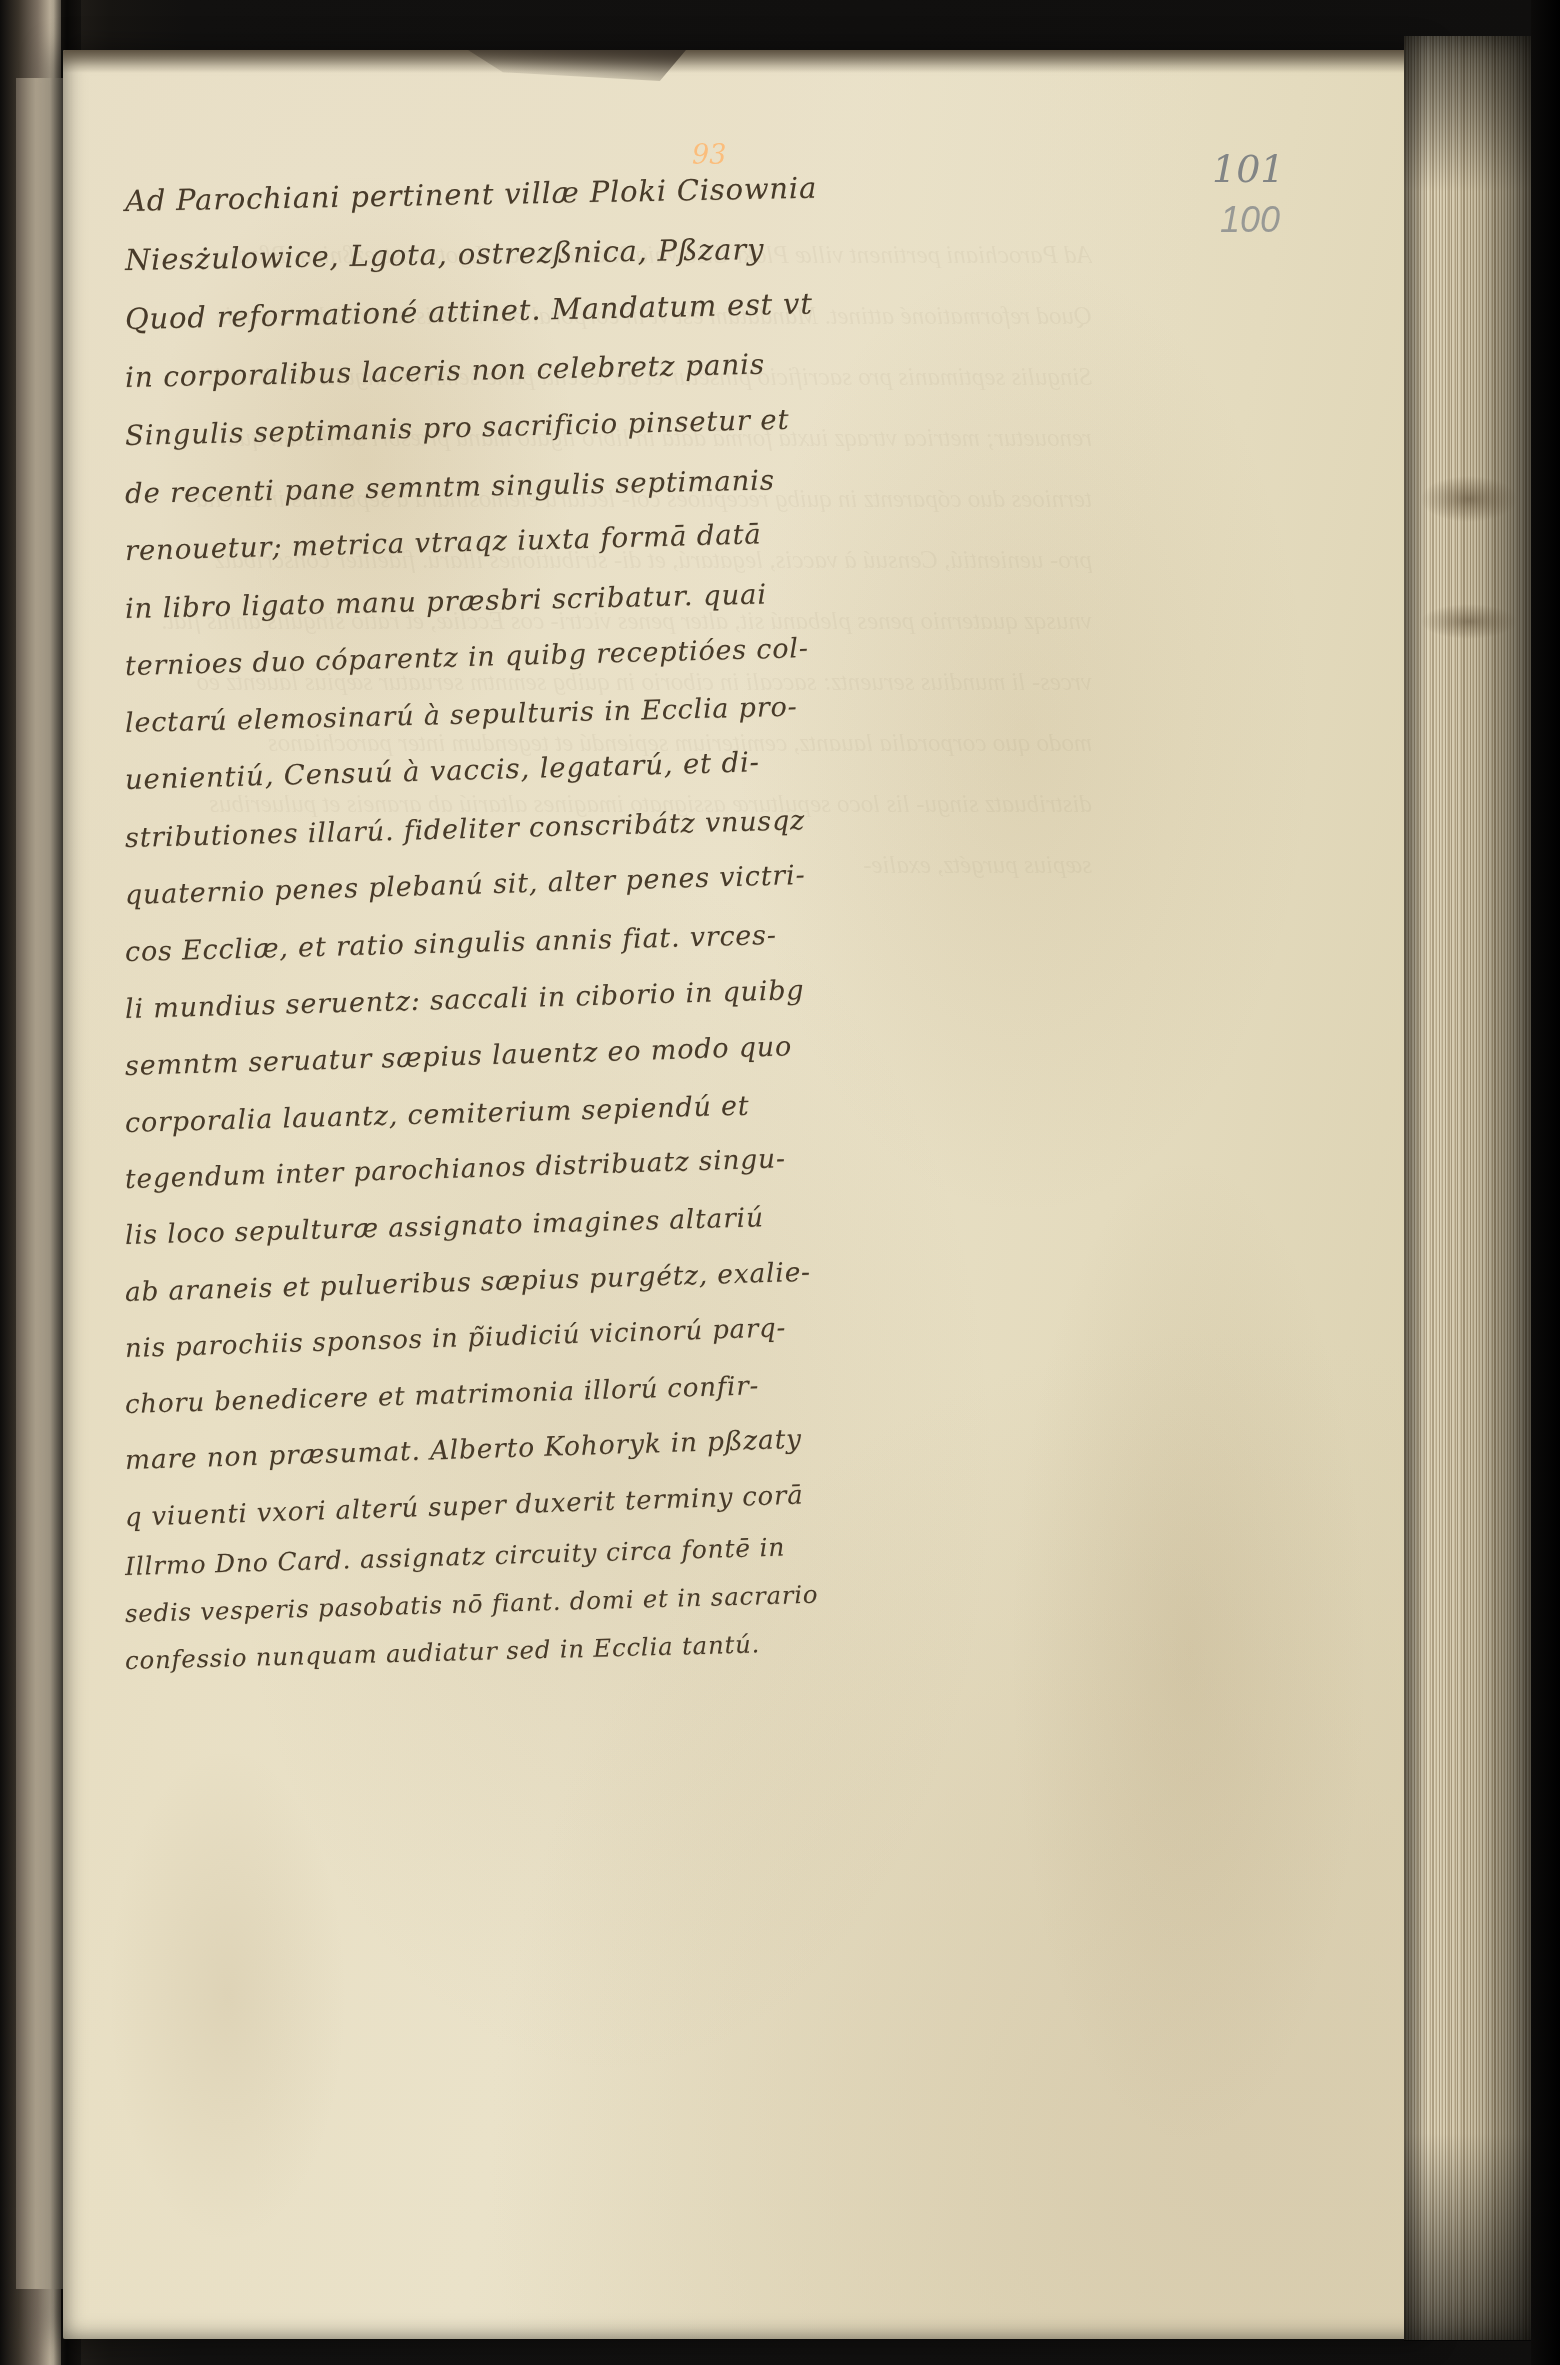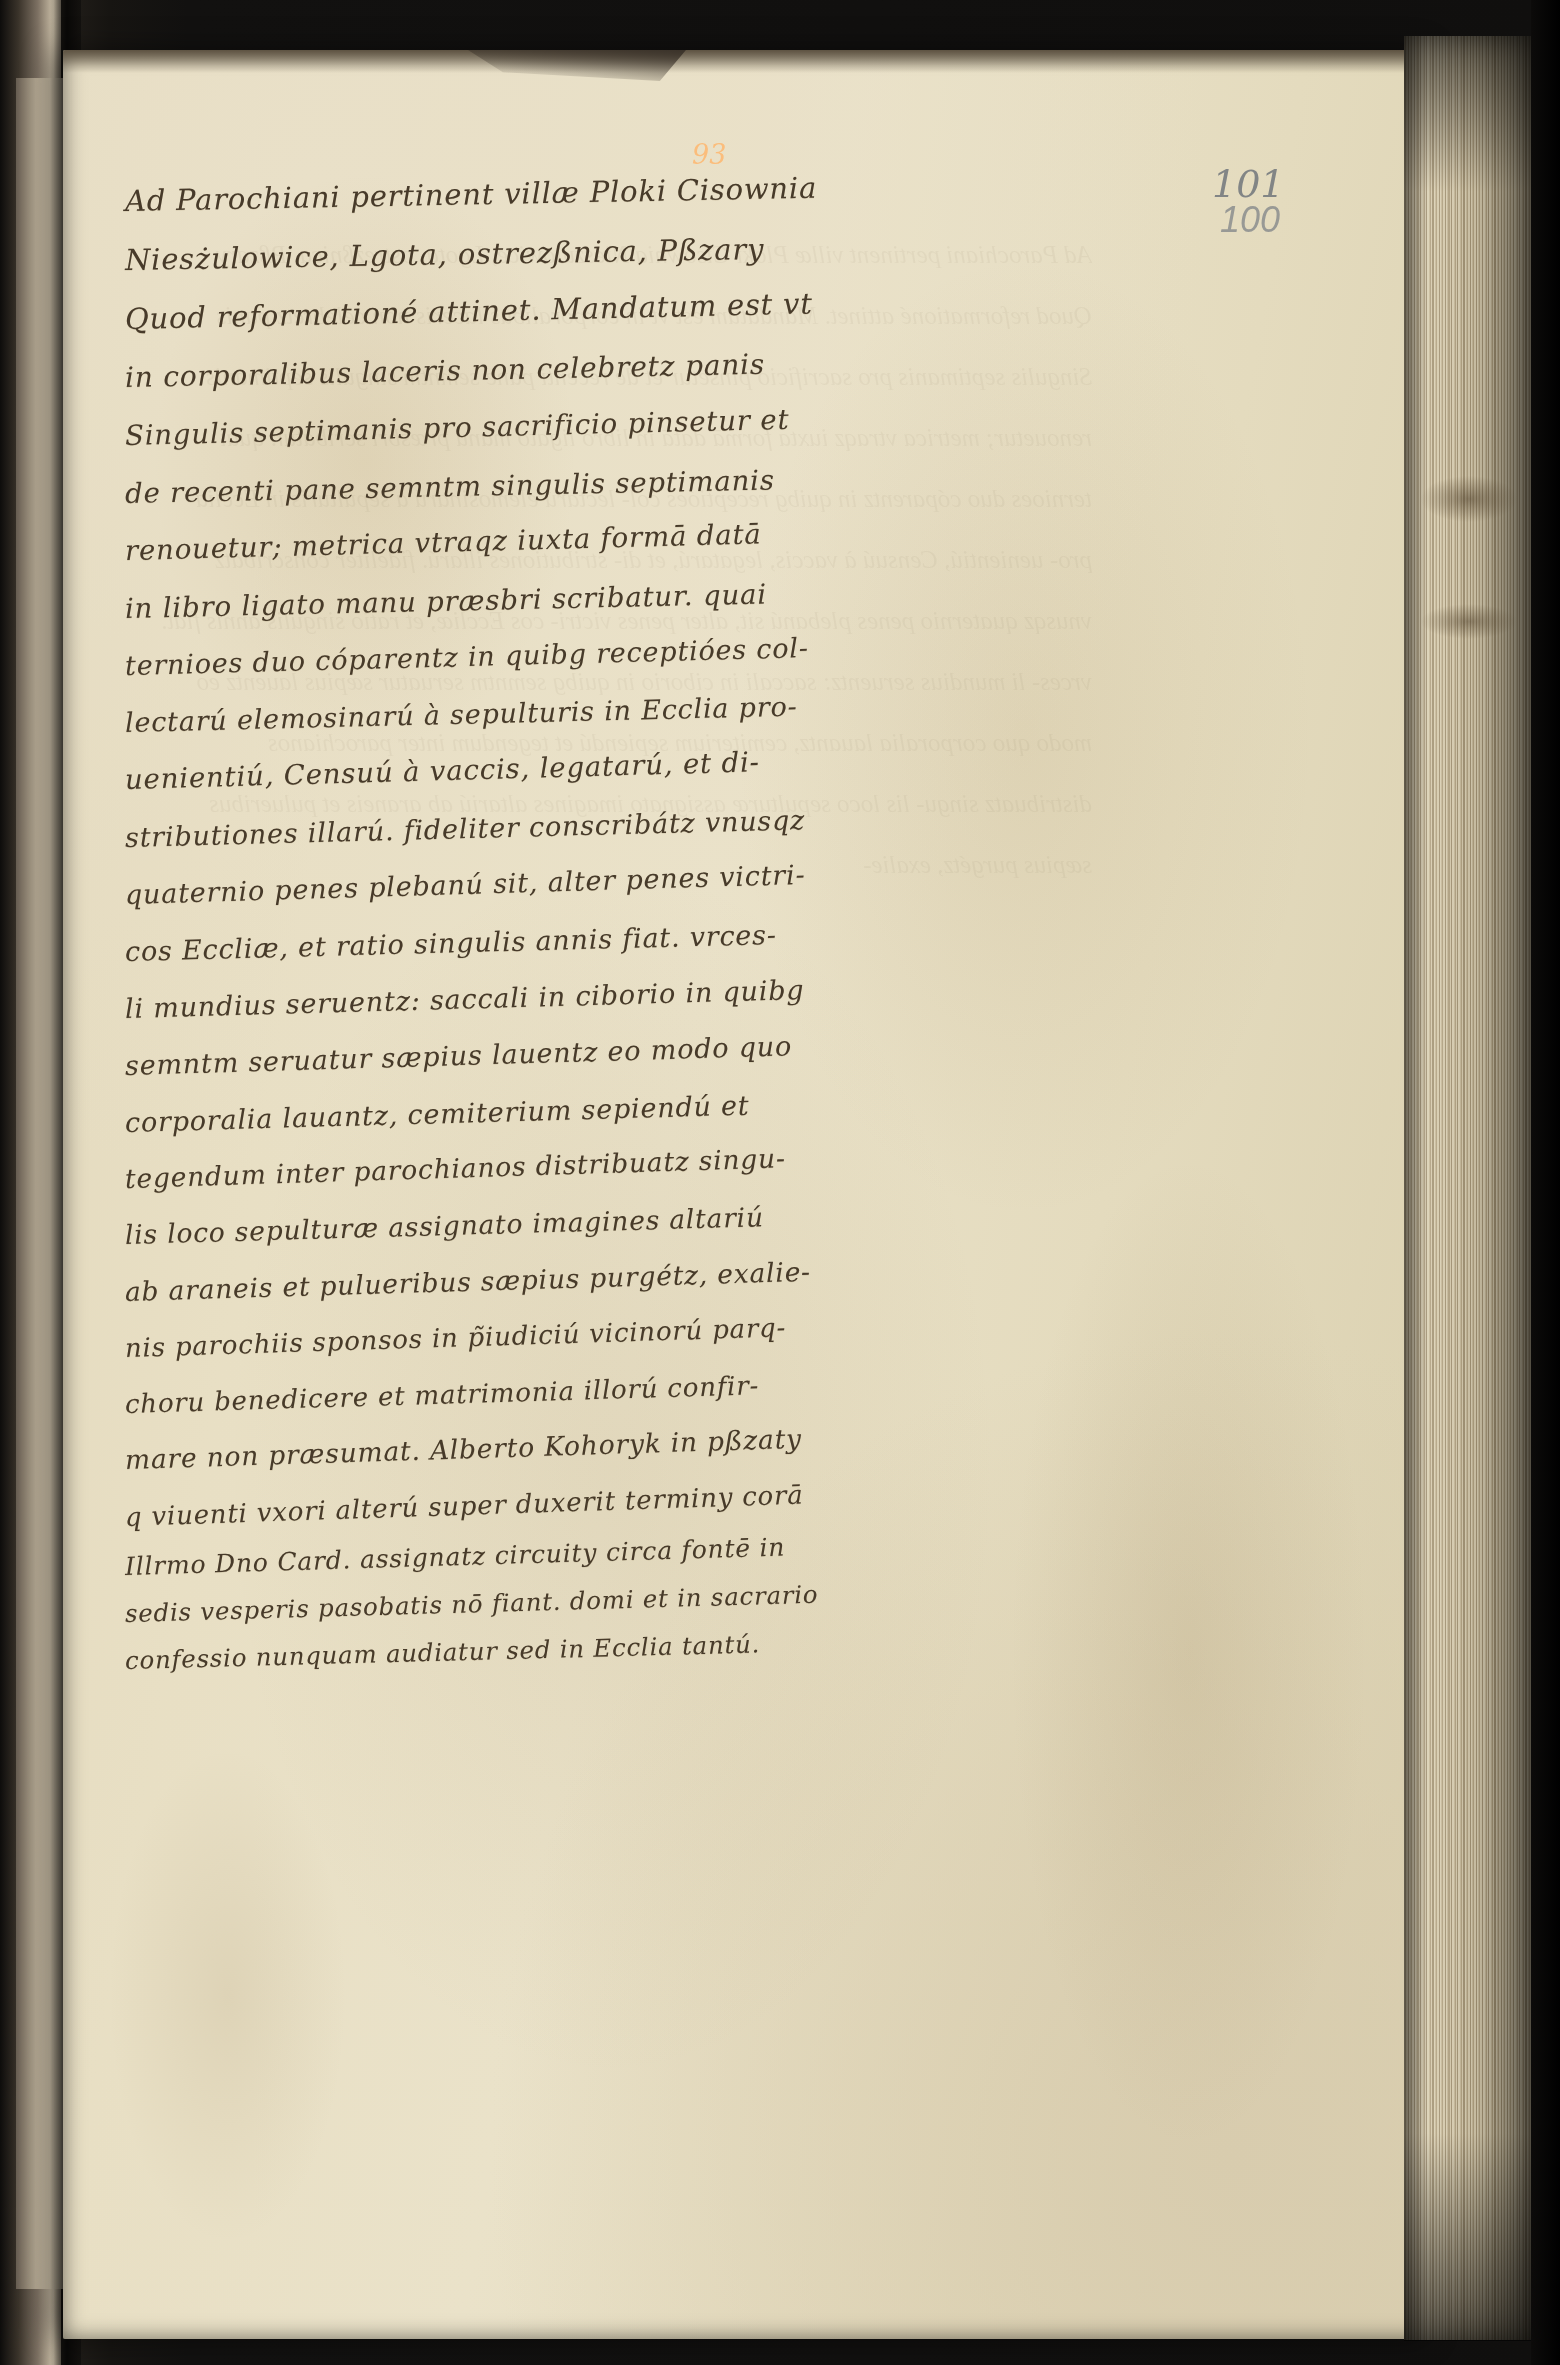--- a/index.html
+++ b/index.html
@@ -198,21 +198,21 @@
     font-family: "DejaVu Serif", serif;
     font-style: italic;
     font-size: 27px;
     color: #fdba74;
     opacity: .9;
   }
   
   .folio-pencil {
     position: absolute;
     left: 1212px;
-    top: 162px;
+    top: 147px;
     font-family: "DejaVu Serif", serif;
     font-style: italic;
     font-size: 38px;
     color: #5d6470;
     opacity: .72;
   }
   .folio-pencil-2 {
     position: absolute;
     left: 1220px;
     top: 199px;

